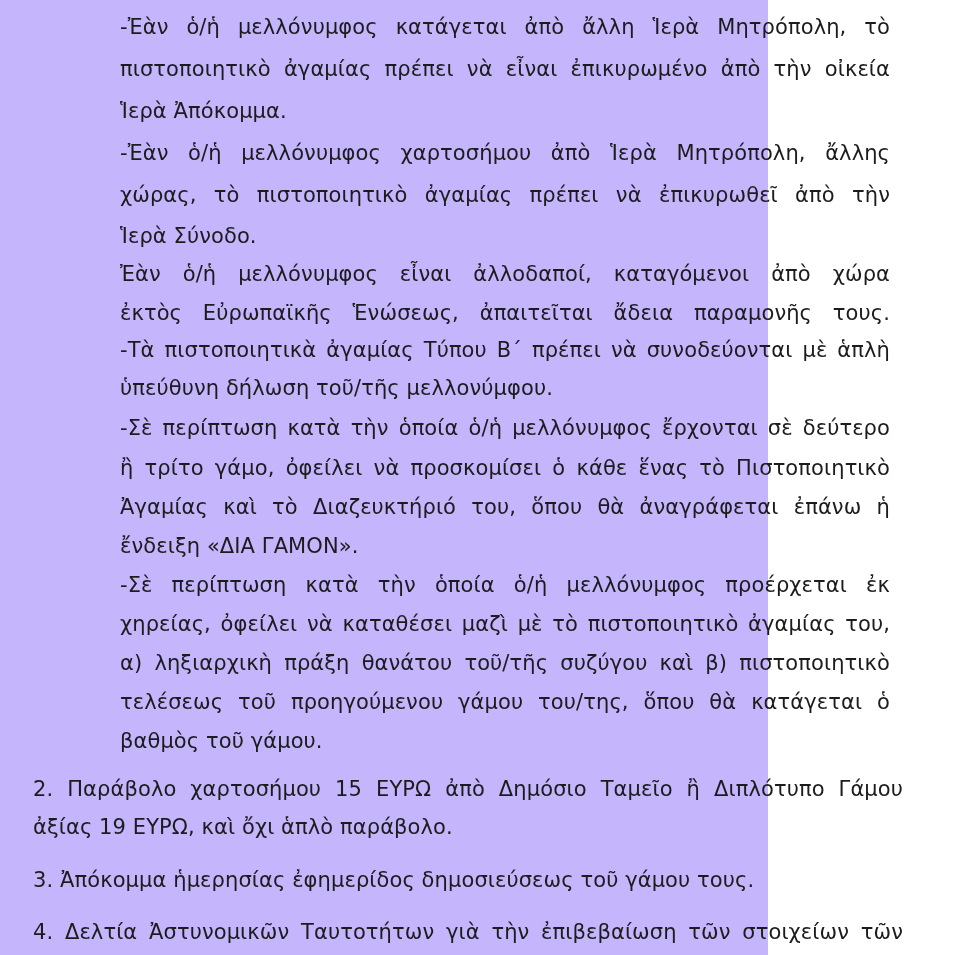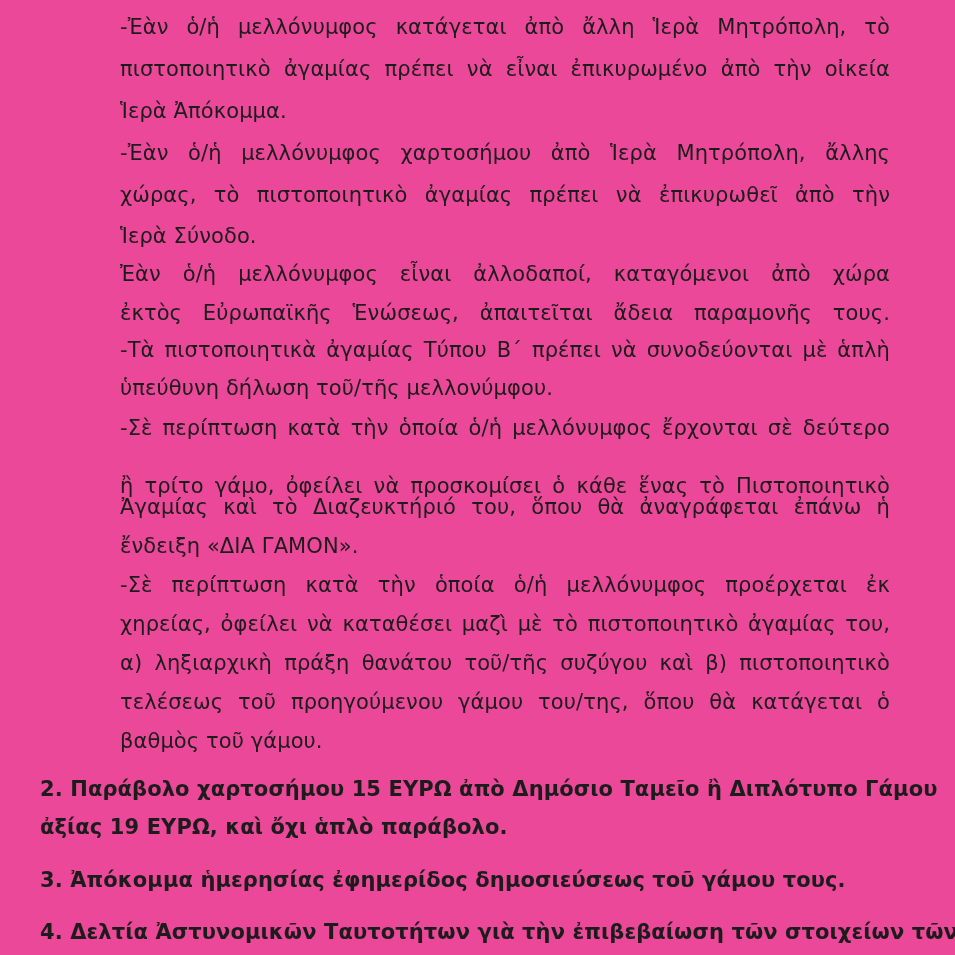--- a/index.html
+++ b/index.html
@@ -11,32 +11,32 @@
     width: 955px;
     height: 955px;
     overflow: hidden;
     position: relative;
     font-family: "DejaVu Sans", sans-serif;
     color: #1c1c1c;
   }
   .page {
     position: absolute;
     left: 0; top: 0;
-    width: 955px; height: 955px;
-    background: #ec4899;
+    width: 768px; height: 955px;
+    background: #c4b5fd;
   }
   .line {
     position: absolute;
     white-space: nowrap;
     font-size: 21px;
     letter-spacing: 0.1px;
     line-height: 1;
   }
   .ind { left: 120px; }
-  .num { left: 40px; font-weight: bold; }
+  .num { left: 33px; }
   .just { text-align: justify; text-align-last: justify; }
   .w770 { width: 770px; }
   .w870 { width: 870px; }
 </style>
 </head>
 <body>
 
 <div class="page">
 
   <div>
@@ -56,21 +56,21 @@
     <div class="line ind just w770" style="top:303px">ἐκτὸς Εὐρωπαϊκῆς Ἑνώσεως, ἀπαιτεῖται ἄδεια παραμονῆς τους.</div>
   </div>
 
   <div>
     <div class="line ind just w770" style="top:340px">-Τὰ πιστοποιητικὰ ἀγαμίας Τύπου Β΄ πρέπει νὰ συνοδεύονται μὲ ἁπλὴ</div>
     <div class="line ind" style="top:378px">ὑπεύθυνη δήλωση τοῦ/τῆς μελλονύμφου.</div>
   </div>
 
   <div>
     <div class="line ind just w770" style="top:418px">-Σὲ περίπτωση κατὰ τὴν ὁποία ὁ/ἡ μελλόνυμφος ἔρχονται σὲ δεύτερο</div>
-    <div class="line ind just w770" style="top:476px">ἢ τρίτο γάμο, ὀφείλει νὰ προσκομίσει ὁ κάθε ἕνας τὸ Πιστοποιητικὸ</div>
+    <div class="line ind just w770" style="top:458px">ἢ τρίτο γάμο, ὀφείλει νὰ προσκομίσει ὁ κάθε ἕνας τὸ Πιστοποιητικὸ</div>
     <div class="line ind just w770" style="top:497px">Ἀγαμίας καὶ τὸ Διαζευκτήριό του, ὅπου θὰ ἀναγράφεται ἐπάνω ἡ</div>
     <div class="line ind" style="top:536px">ἔνδειξη  «ΔΙΑ ΓΑΜΟΝ».</div>
   </div>
 
   <div>
     <div class="line ind just w770" style="top:575px">-Σὲ περίπτωση κατὰ τὴν ὁποία ὁ/ἡ μελλόνυμφος προέρχεται ἐκ</div>
     <div class="line ind just w770" style="top:614px">χηρείας, ὀφείλει νὰ καταθέσει μαζὶ μὲ τὸ πιστοποιητικὸ ἀγαμίας του,</div>
     <div class="line ind just w770" style="top:653px">α) ληξιαρχικὴ πράξη θανάτου τοῦ/τῆς συζύγου καὶ β) πιστοποιητικὸ</div>
     <div class="line ind just w770" style="top:692px">τελέσεως τοῦ προηγούμενου γάμου του/της, ὅπου θὰ κατάγεται ὁ</div>
     <div class="line ind" style="top:731px">βαθμὸς τοῦ γάμου.</div>

